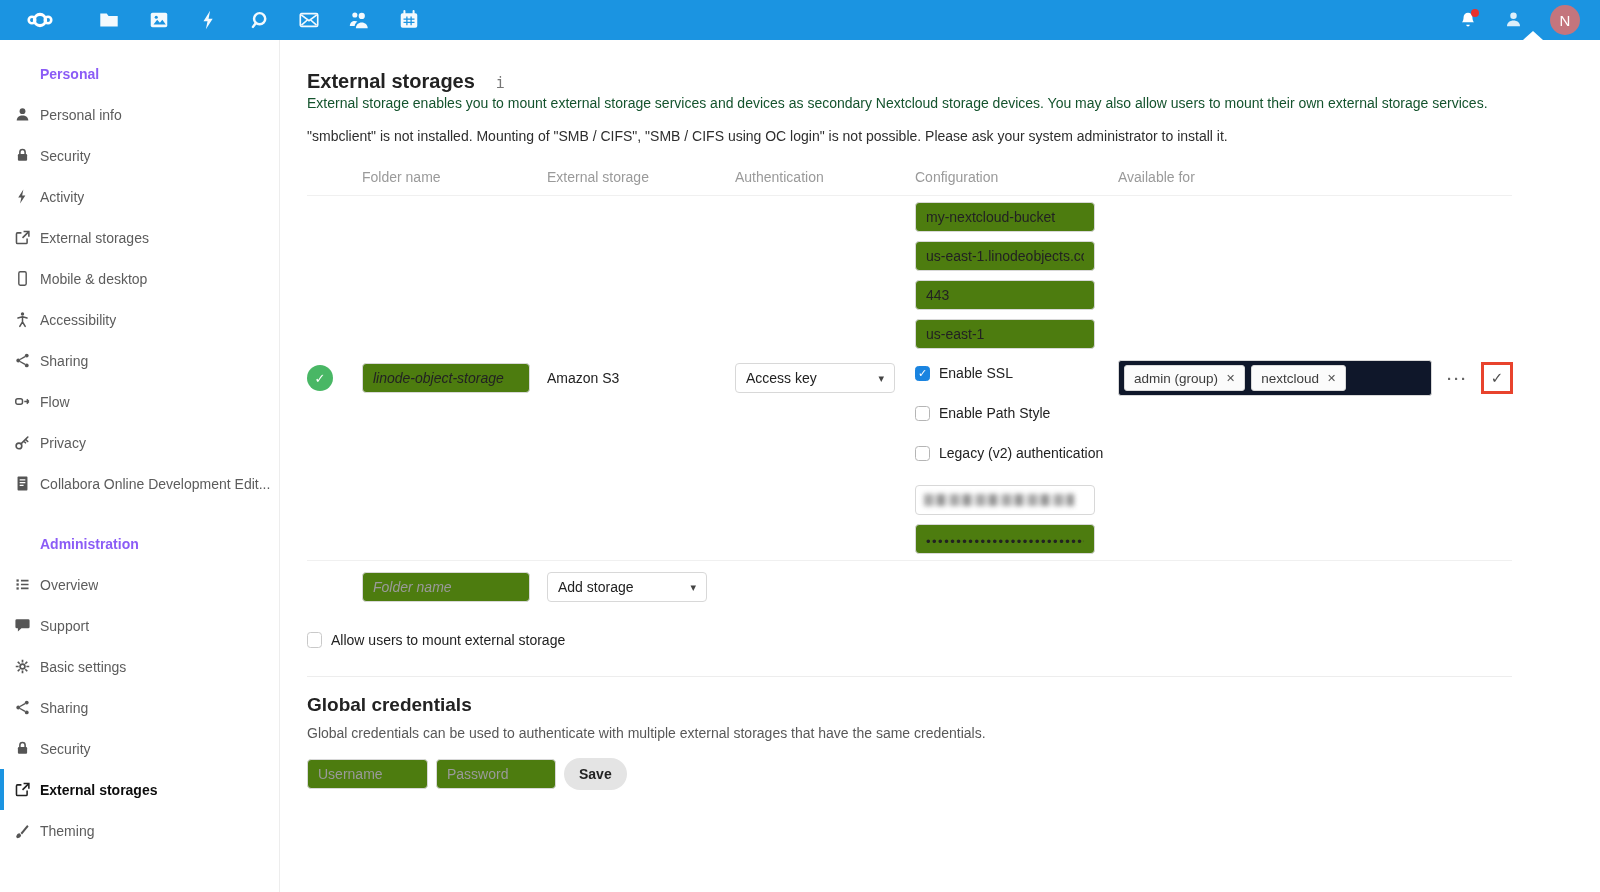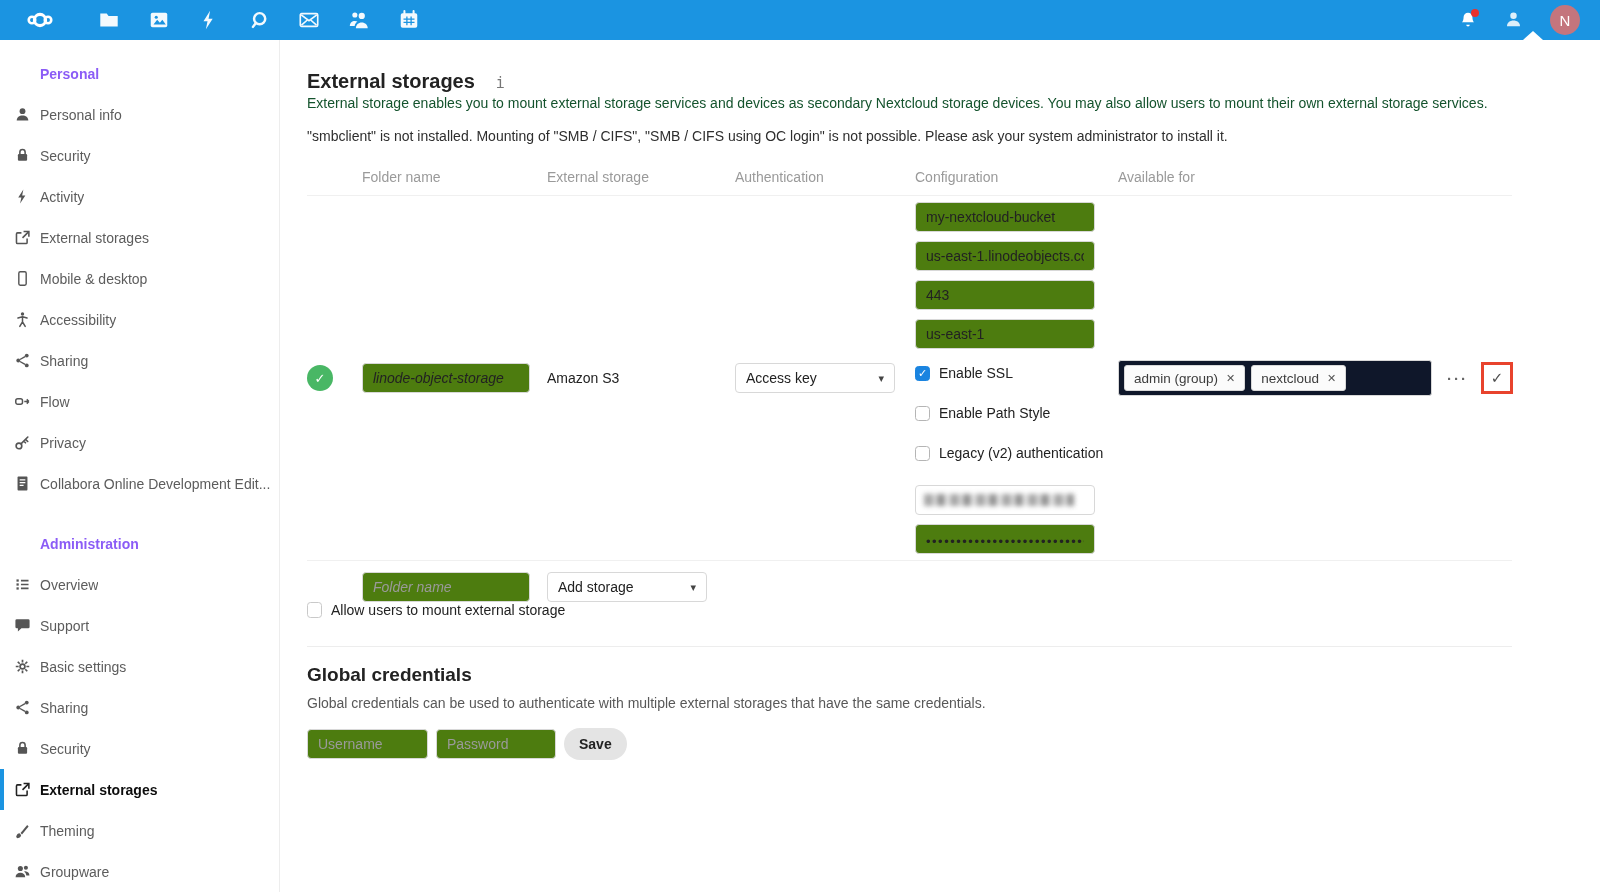--- a/index.html
+++ b/index.html
@@ -80,21 +80,21 @@
   .chip-box { width:314px; min-height:36px; border:1px solid #d8d8d8; border-radius:3px;
     display:flex; align-items:center; padding:4px 5px; gap:6px; background:#0f172a; }
   .chip { border:1px solid #d8d8d8; border-radius:3px; background:#fbfbfb; height:26px;
     display:inline-flex; align-items:center; padding:0 9px; font-size:13.5px; color:#3c3c3c; }
   .chip .x { margin-left:8px; color:#555; font-size:11px; cursor:pointer; }
   .dots-menu { color:#666; font-weight:700; letter-spacing:2px; font-size:15px; margin:0 13px 0 15px; cursor:pointer; }
   .confirm-box { width:32px; height:32px; border:3px solid #e8432d; background:#fff;
     display:flex; align-items:center; justify-content:center; color:#4d4d4d; font-size:15px; cursor:pointer; }
 
   .new-row { margin-top:11px; align-items:center; }
-  .allow-row { display:flex; align-items:center; }
+  .allow-row { margin-top:30px; display:flex; align-items:center; }
   .allow-row .checkbox { width:16px; height:16px; border-color:#c9c9c9; }
 
   .divider { margin-top:28px; width:1205px; border-top:1px solid #ededed; }
   .gc { margin-top:17px; }
   .gc h3 { font-size:19px; font-weight:700; color:#222; }
   .gc p { color:#585858; margin:9px 0 17px; }
   .gc-form { display:flex; align-items:center; gap:8px; }
   .w-user { width:121px; } .w-pass { width:120px; }
   .btn-save { height:32px; border:none; border-radius:16px; background:#e4e4e4; color:#222;
     font-weight:700; font-size:14px; padding:0 15px; cursor:pointer; font-family:inherit; }
@@ -357,26 +357,20 @@
           <svg class="ni" viewBox="0 0 24 24">
             <use href="#i-ext"></use>
           </svg>
           <span class="lbl">External storages</span>
         </div>
       <div class="nav-item">
           <svg class="ni" viewBox="0 0 24 24">
             <use href="#i-brush"></use>
           </svg>
           <span class="lbl">Theming</span>
-        </div>
-      <div class="nav-item">
-          <svg class="ni" viewBox="0 0 24 24">
-            <use href="#i-people"></use>
-          </svg>
-          <span class="lbl">Groupware</span>
         </div>
     </div>
   </aside>
 
   <main class="main">
     <div>
       <h2 class="page-title">External storages</h2>
       <span class="info-i">i</span>
     </div>
     <p class="intro">External storage enables you to mount external storage services and devices as secondary Nextcloud storage devices. You may also allow users to mount their own external storage services.</p>

